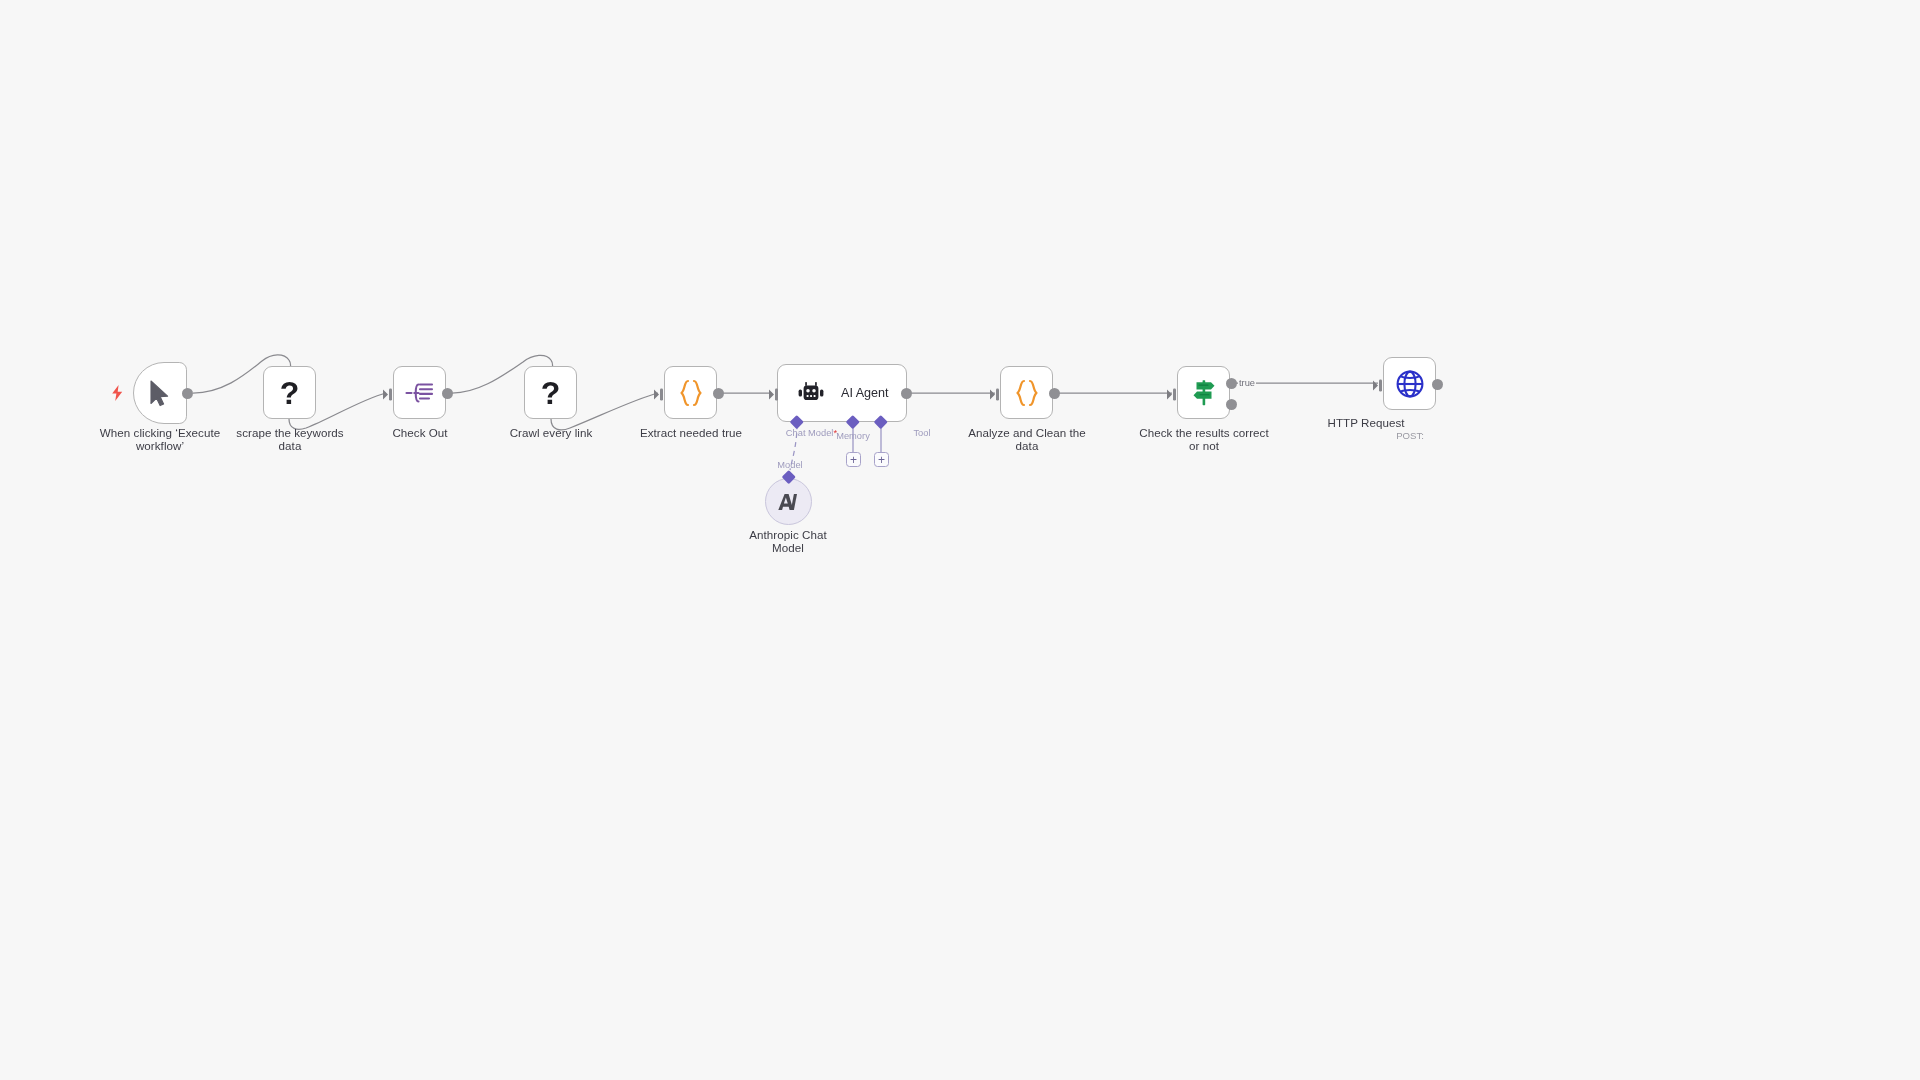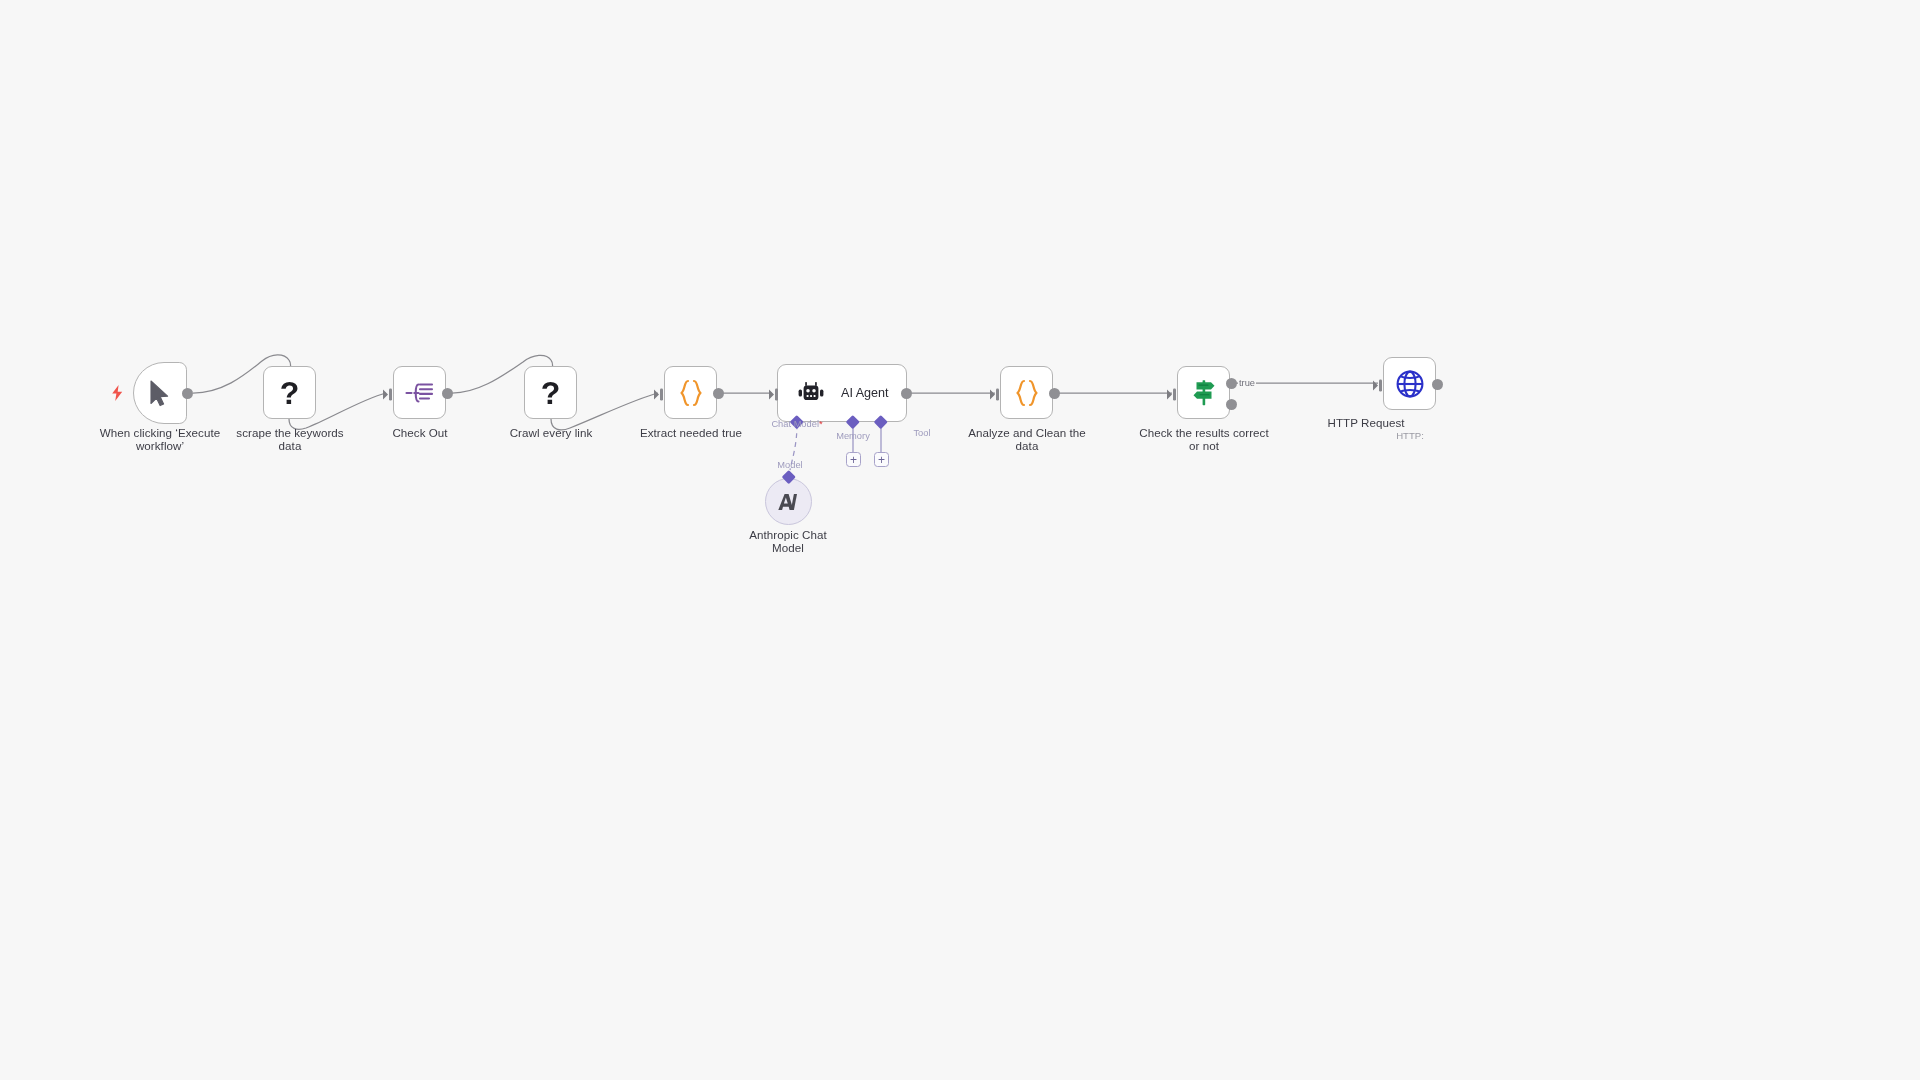--- a/index.html
+++ b/index.html
@@ -271,21 +271,21 @@
   </div>
   <div class="in-arrow" style="left:769px; top:387px;">
     <svg width="12" height="13" viewBox="0 0 12 13">
       <path d="M0,1.5 L5,6.5 L0,11.5 z" fill="#7d7d82"></path>
       <rect x="6" y="0.5" width="3" height="12" rx="1.2" fill="#8a8a8f"></rect>
     </svg>
   </div>
   <div class="out-dot" style="left:901px; top:388px;"></div>
 
   <div class="diamond" style="left:792px; top:417px;"></div>
-  <div class="sub-label" style="left:757px; top:419px; width:80px;">
+  <div class="sub-label" style="left:757px; top:428px; width:80px;text-align:right;">
     <span>Chat Model</span><span class="req">*</span>
   </div>
 
   <div class="diamond" style="left:848px; top:417px;"></div>
   <div class="sub-label" style="left:813px; top:431px; width:80px;">Memory</div>
   <div class="plus-btn" style="left:846px; top:452px;">+</div>
 
   <div class="diamond" style="left:876px; top:417px;"></div>
   <div class="sub-label" style="left:851px; top:428px; width:60px;margin-left:41px;">Tool</div>
   <div class="plus-btn" style="left:874px; top:452px;">+</div>
@@ -360,15 +360,15 @@
     </svg>
   </div>
   <div class="in-arrow" style="left:1373px; top:378px;">
     <svg width="12" height="13" viewBox="0 0 12 13">
       <path d="M0,1.5 L5,6.5 L0,11.5 z" fill="#7d7d82"></path>
       <rect x="6" y="0.5" width="3" height="12" rx="1.2" fill="#8a8a8f"></rect>
     </svg>
   </div>
   <div class="out-dot" style="left:1432px; top:379px;"></div>
   <div class="node-label" style="left:1286px; top:416px; width:160px;">HTTP Request</div>
-  <div class="node-sublabel" style="left:1330px; top:430px; width:160px;">HTTP:</div>
+  <div class="node-sublabel" style="left:1330px; top:430px; width:160px;">POST:</div>
 
 </div>
 
 </body></html>

